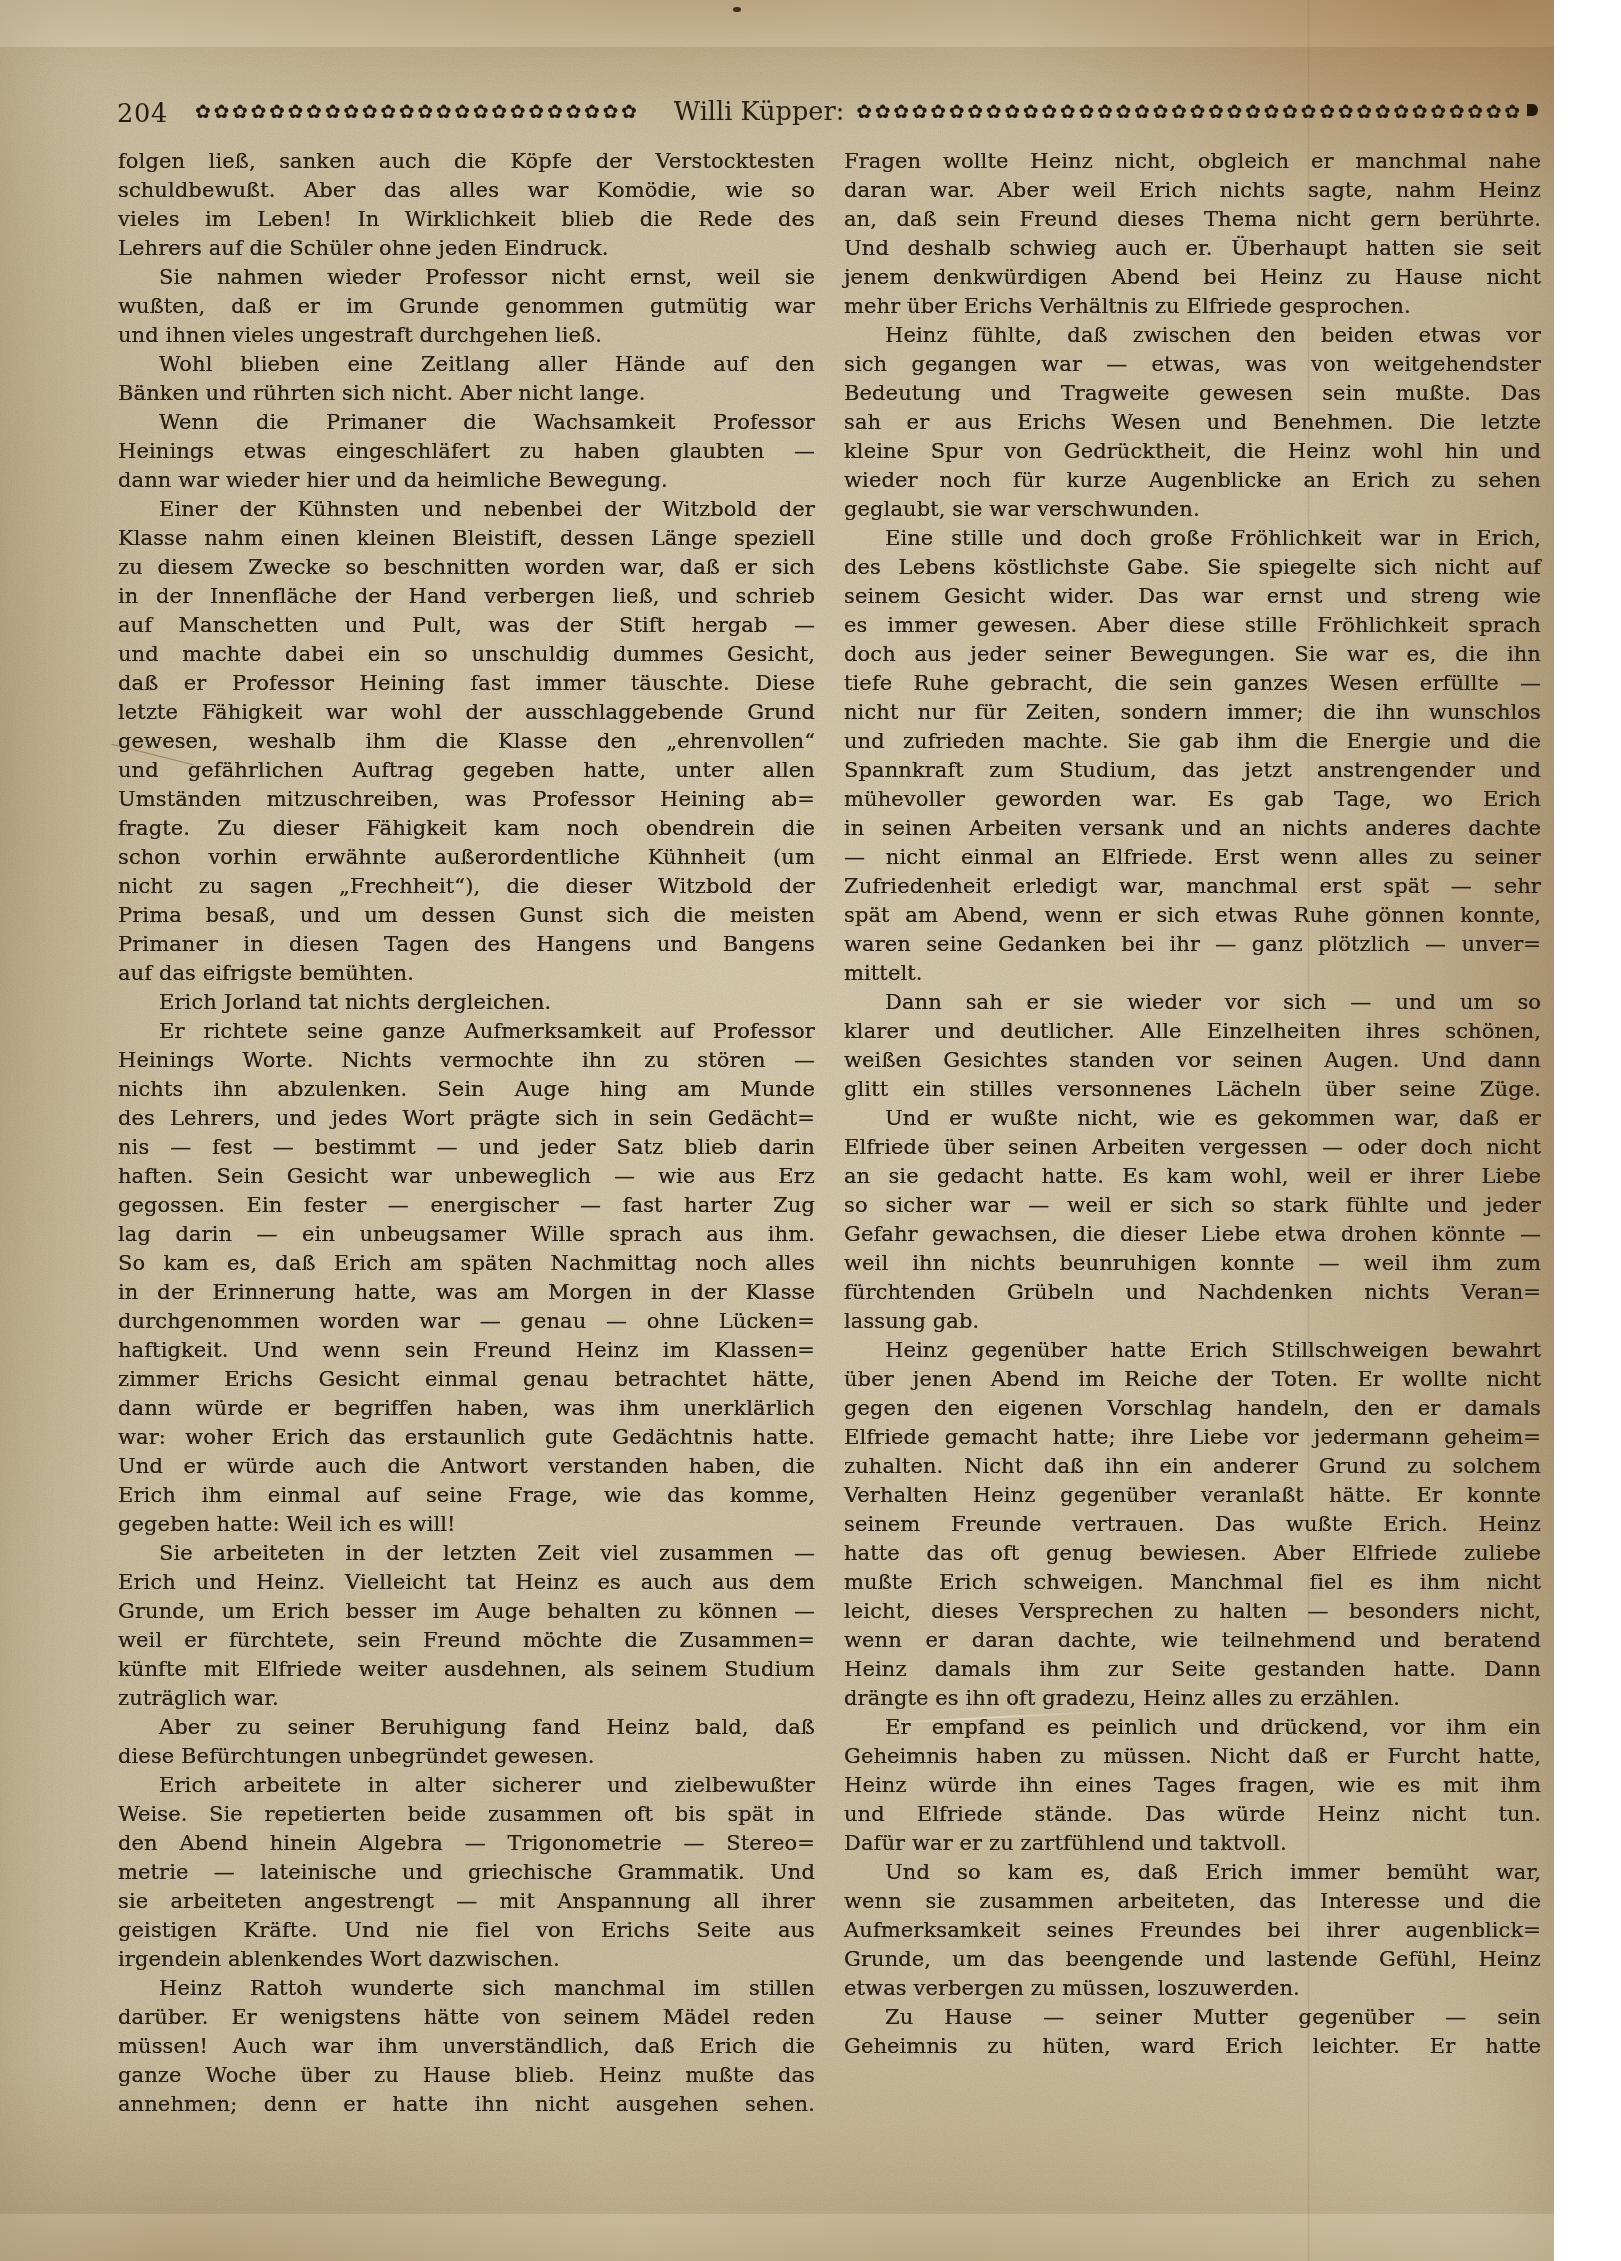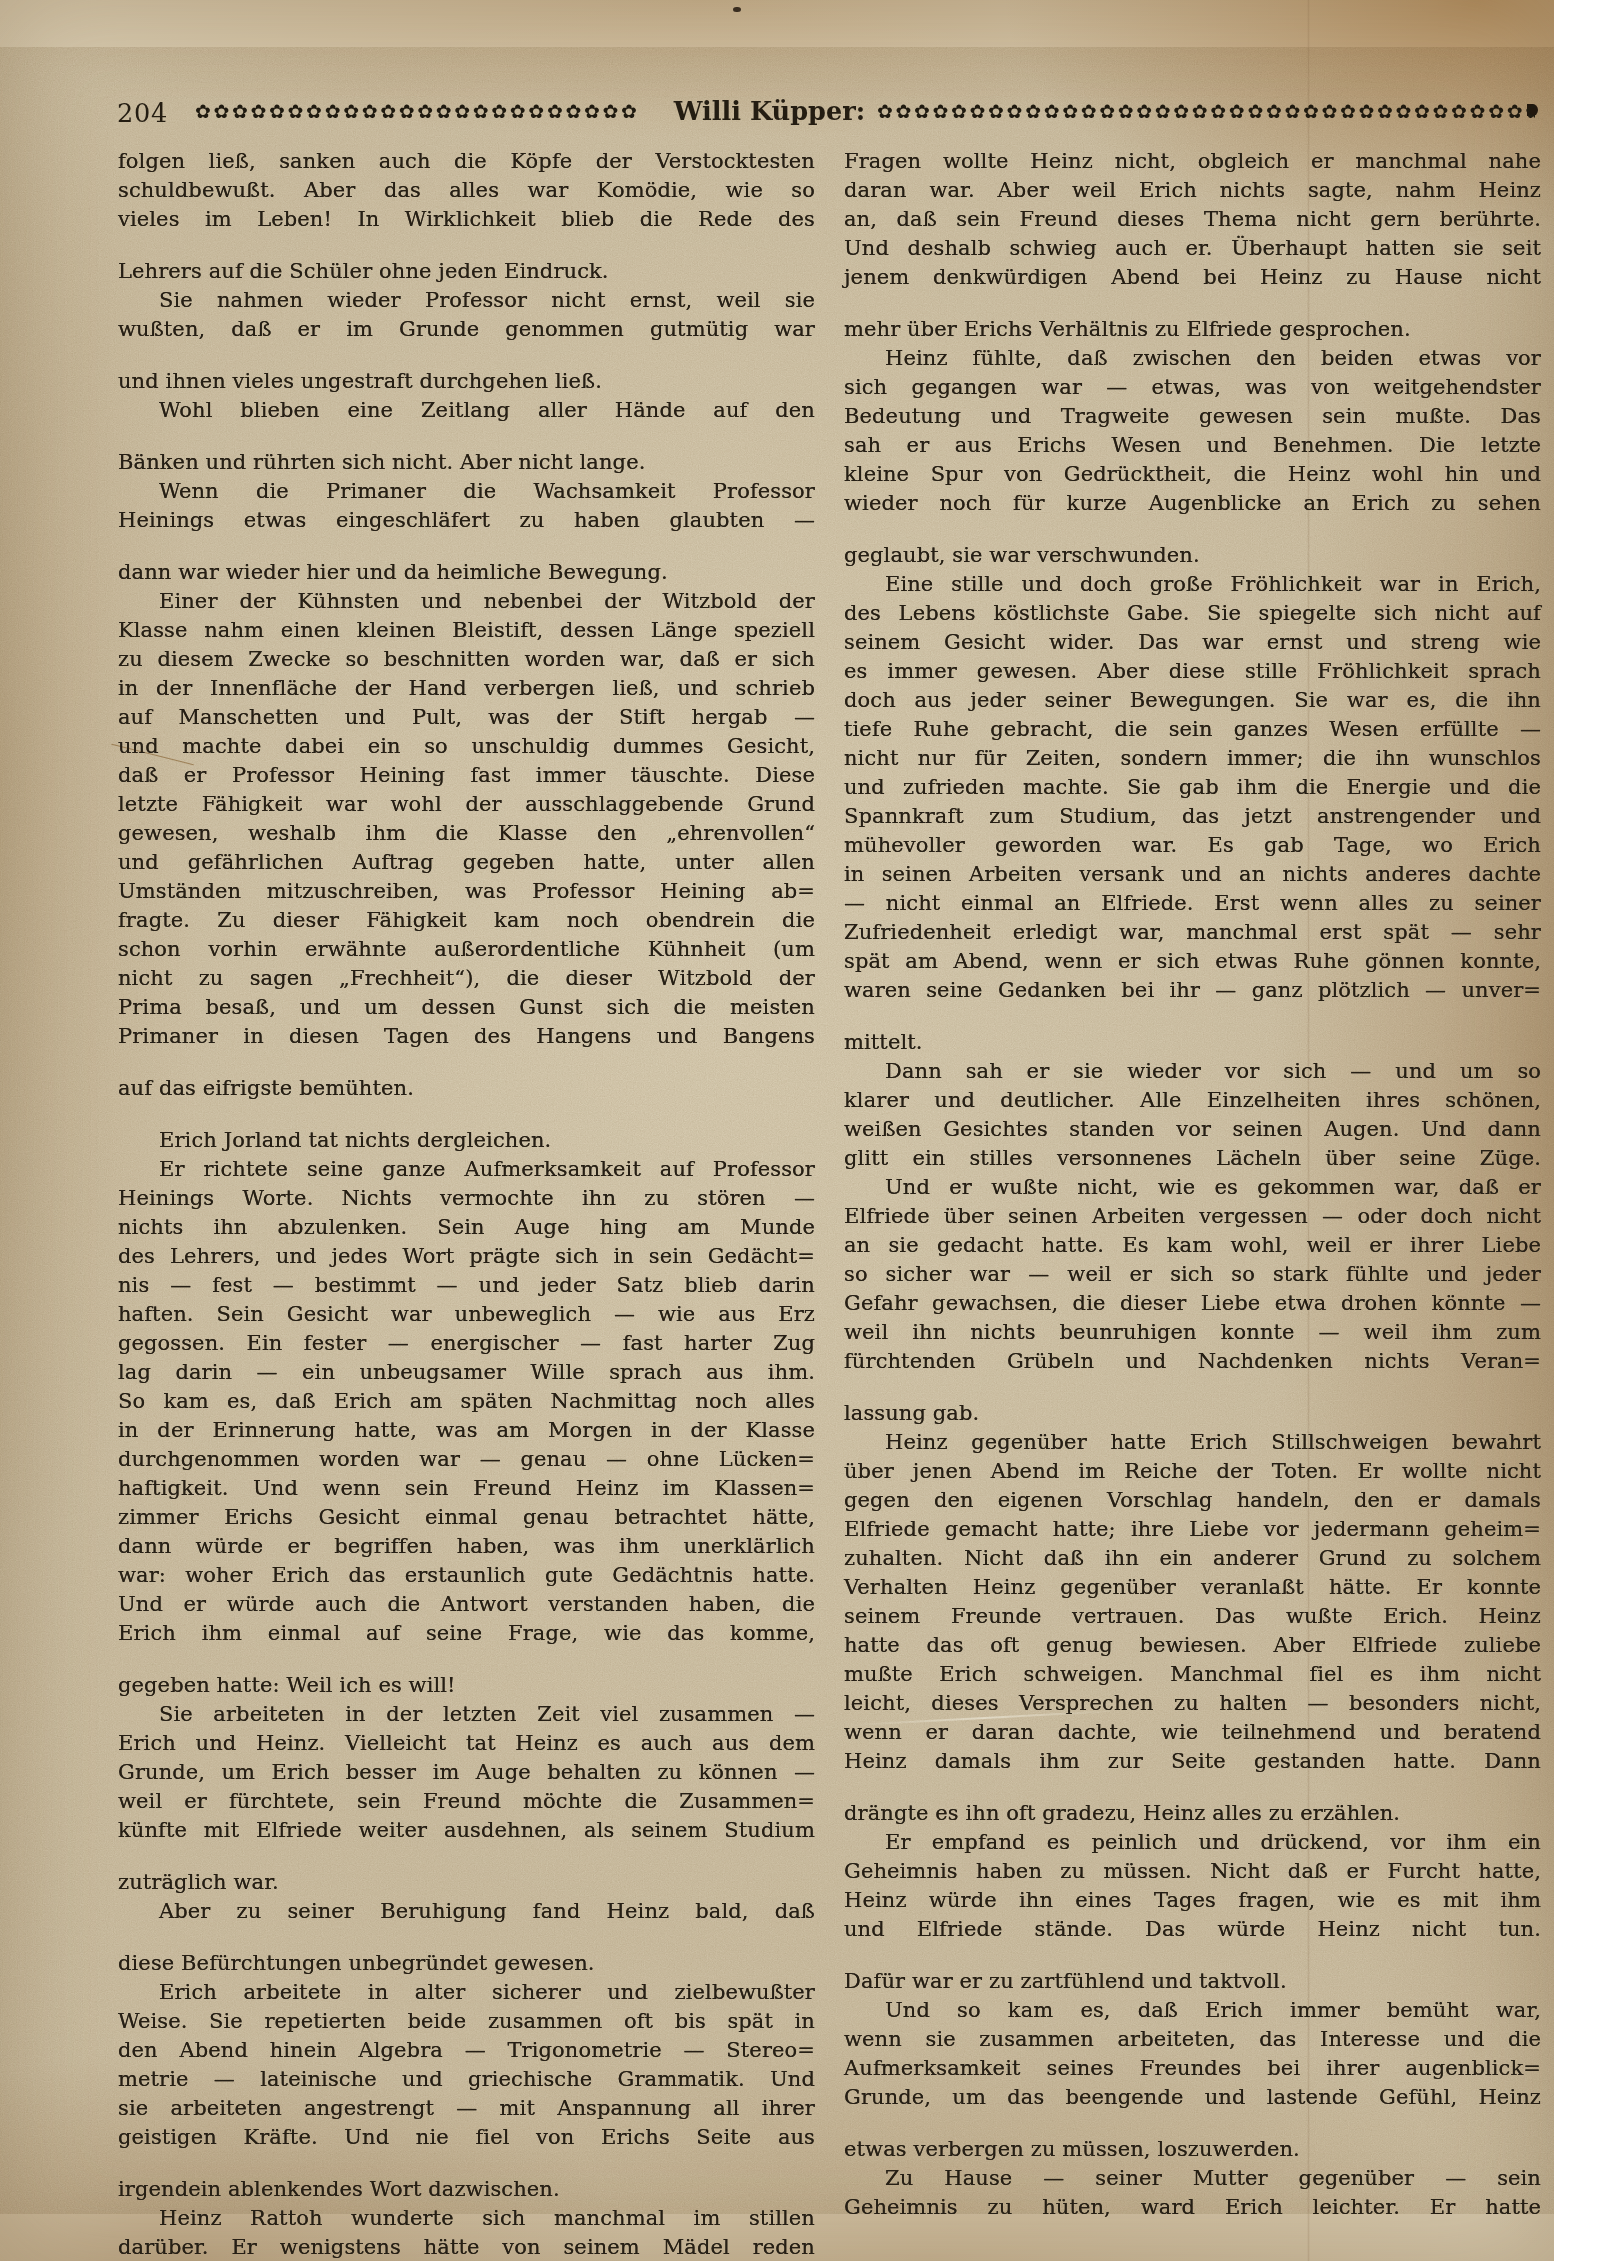--- a/index.html
+++ b/index.html
@@ -32,34 +32,34 @@
   .speck-b{left:733px;top:6.6px;width:7.9px;height:5.9px;opacity:.85;}
   .fiber{position:absolute;left:110px;top:754px;width:85px;height:1.3px;background:rgba(120,80,30,.55);
     transform:rotate(14deg);border-radius:1.3px;pointer-events:none;}
 
   .header-row{position:absolute;left:195px;top:96px;width:1340px;display:flex;align-items:center;}
   .page-number{position:absolute;left:117px;top:98px;font-size:25.6px;color:#241d12;letter-spacing:0.7px;}
   .ornament{white-space:nowrap;overflow:hidden;font-family:"DejaVu Sans",sans-serif;
     font-size:19px;line-height:26px;letter-spacing:2.6px;color:#1f1a10;}
   .orn-left{width:467px;flex:none;}
   .orn-right{flex:1;min-width:0;}
-  .header-title{flex:none;padding:0 11.8px;font-size:25.6px;font-weight:bold;color:#241d12;white-space:nowrap;}
+  .header-title{flex:none;padding:0 11.8px;font-size:25.6px;font-weight:normal;color:#241d12;white-space:nowrap;}
 
   .col{position:absolute;top:147px;width:697px;}
   .col-left{left:118px;}
   .col-right{left:844px;}
   .line{
     font-size:21px;line-height:29px;height:29px;
     color:#261f15;
     text-align:justify;text-align-last:justify;
     text-shadow:0 0 0.5px rgba(38,30,20,.85);
     letter-spacing:0.1px;
   }
   .line.indent{text-indent:41px;}
-  .line.end{text-align-last:left;margin-top:23px;}
+  .line.end{text-align-last:left;}
 </style>
 </head>
 <body>
 
 <div class="page">
 
   <svg class="grain" width="1622" height="2261" xmlns="http://www.w3.org/2000/svg" viewBox="0 0 2472 3447">
     <filter id="paperNoise" x="0" y="0" width="100%" height="100%">
       <feTurbulence type="fractalNoise" baseFrequency="0.55" numOctaves="2" seed="11" stitchTiles="stitch"></feTurbulence>
       <feColorMatrix type="matrix" values="0 0 0 0 0.45  0 0 0 0 0.37  0 0 0 0 0.24  0.45 0.45 0.45 0 0"></feColorMatrix>

